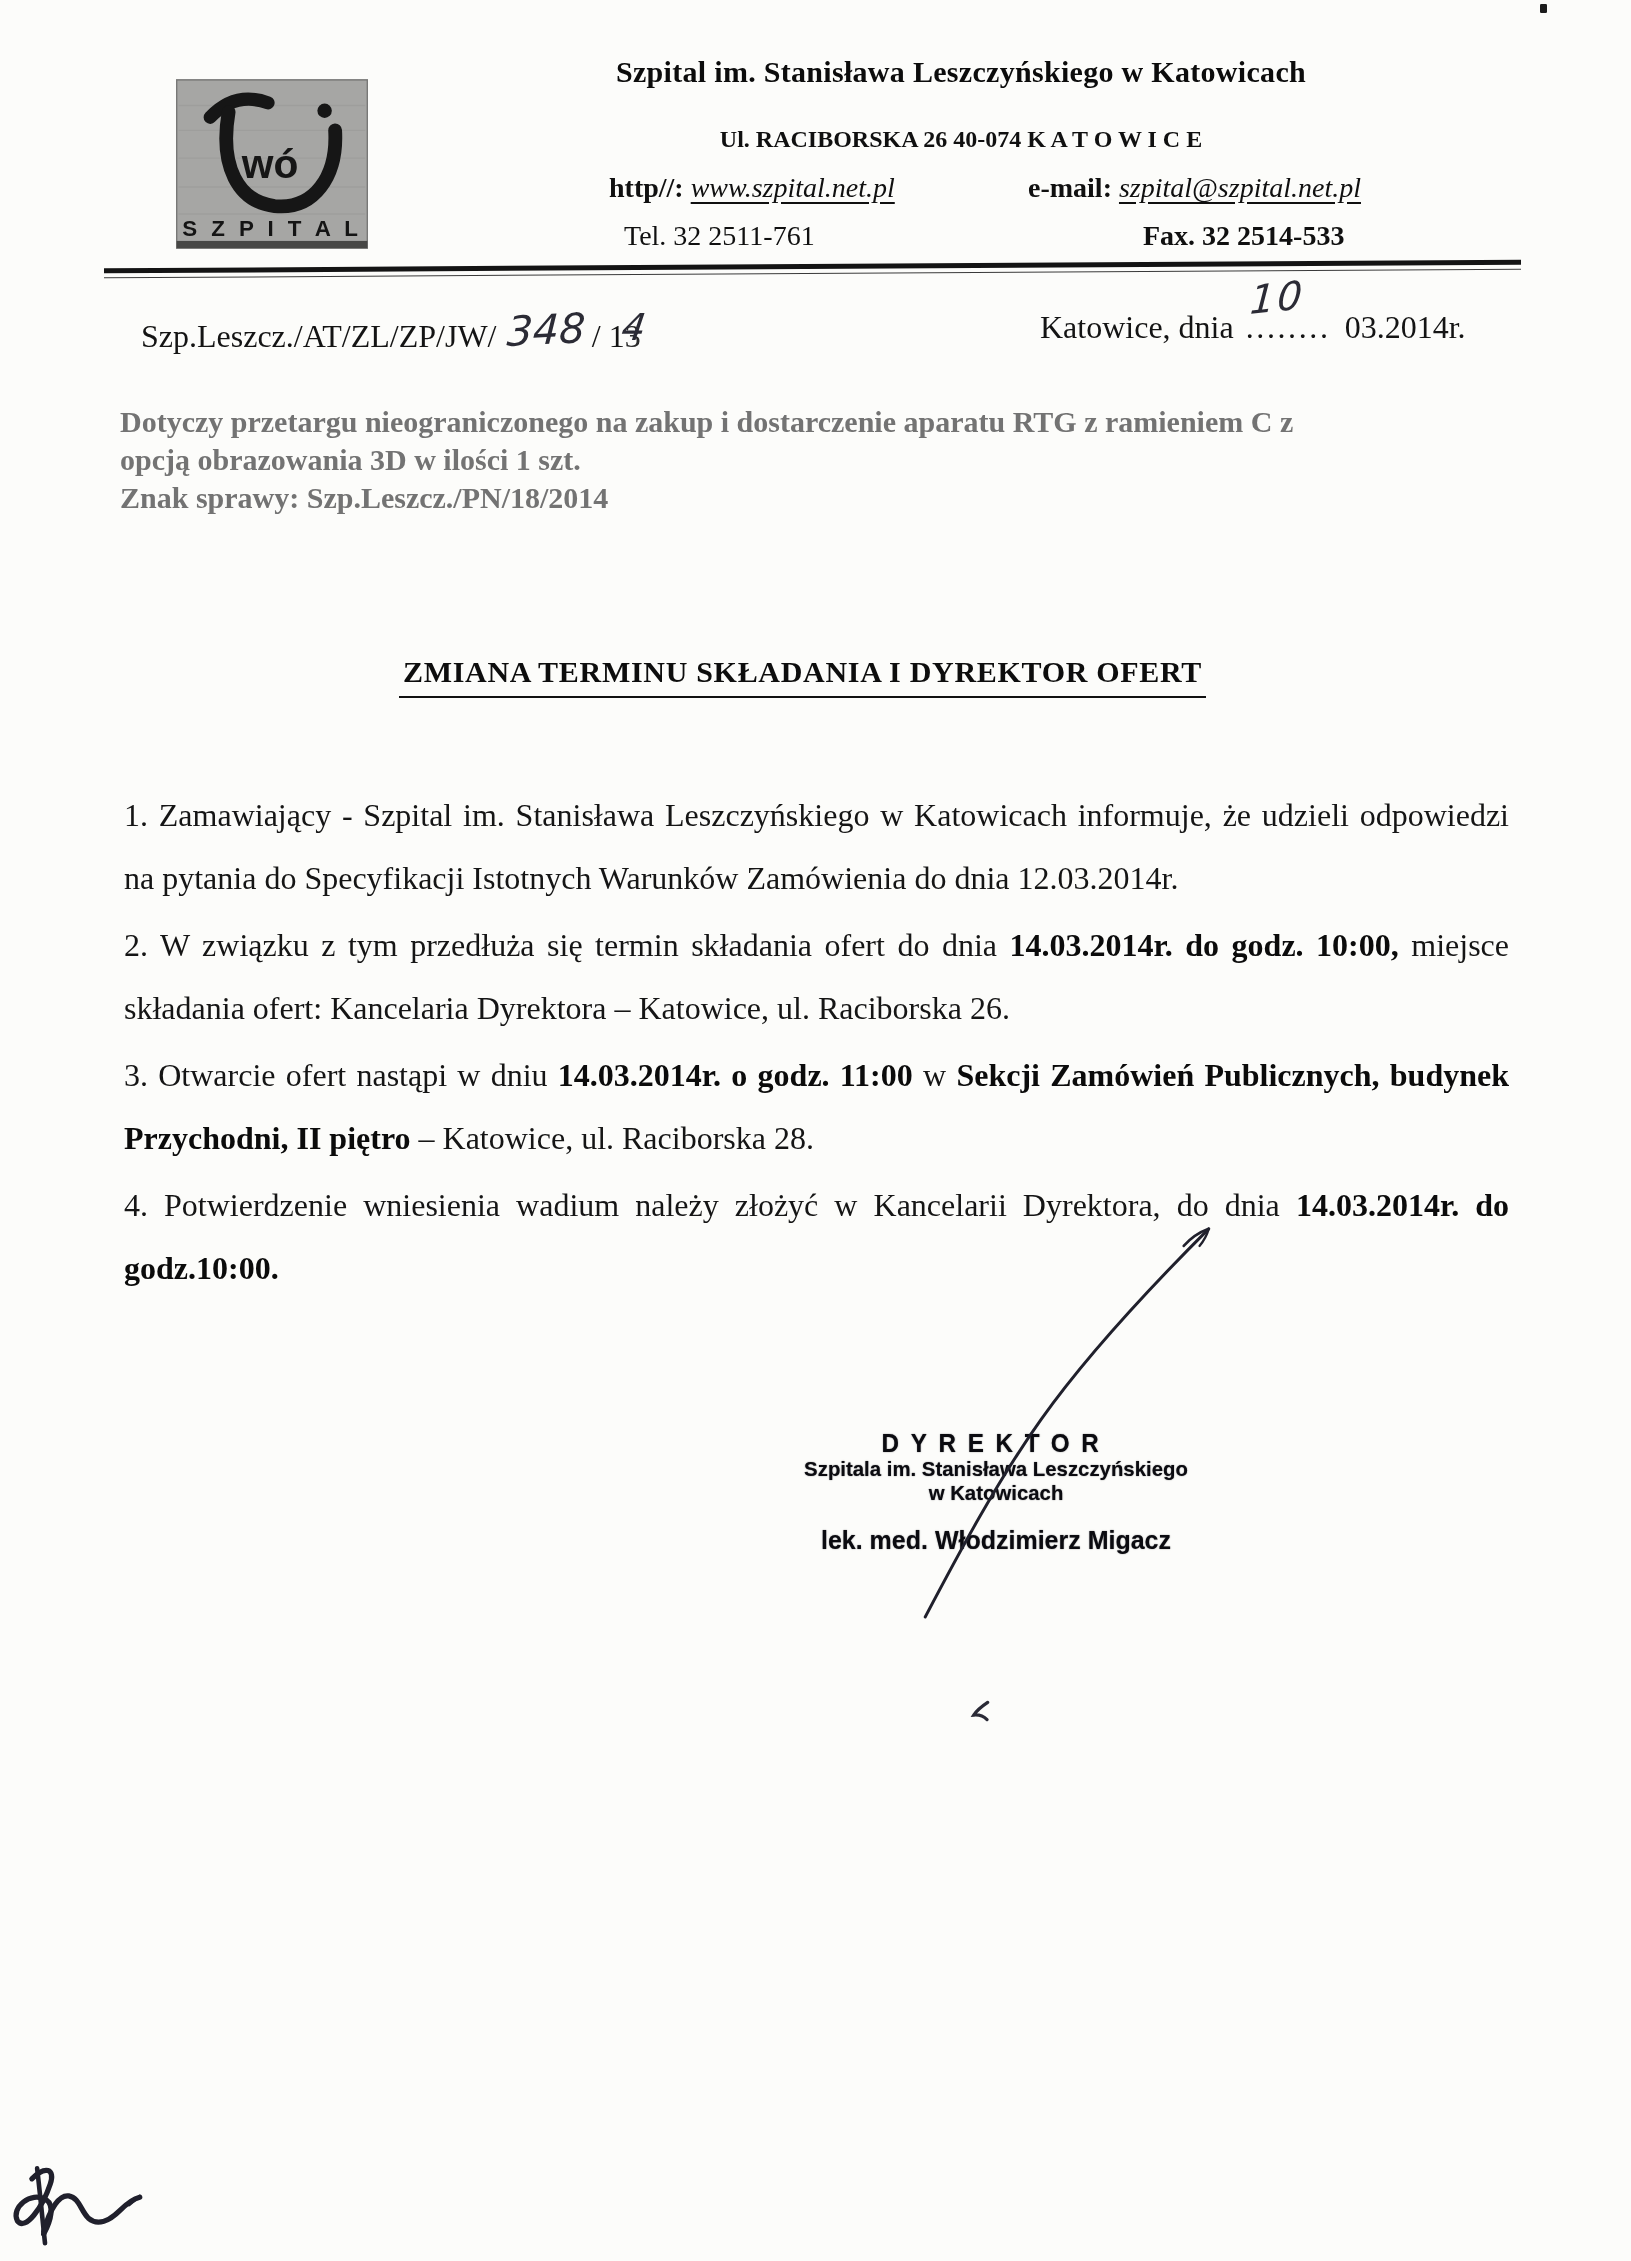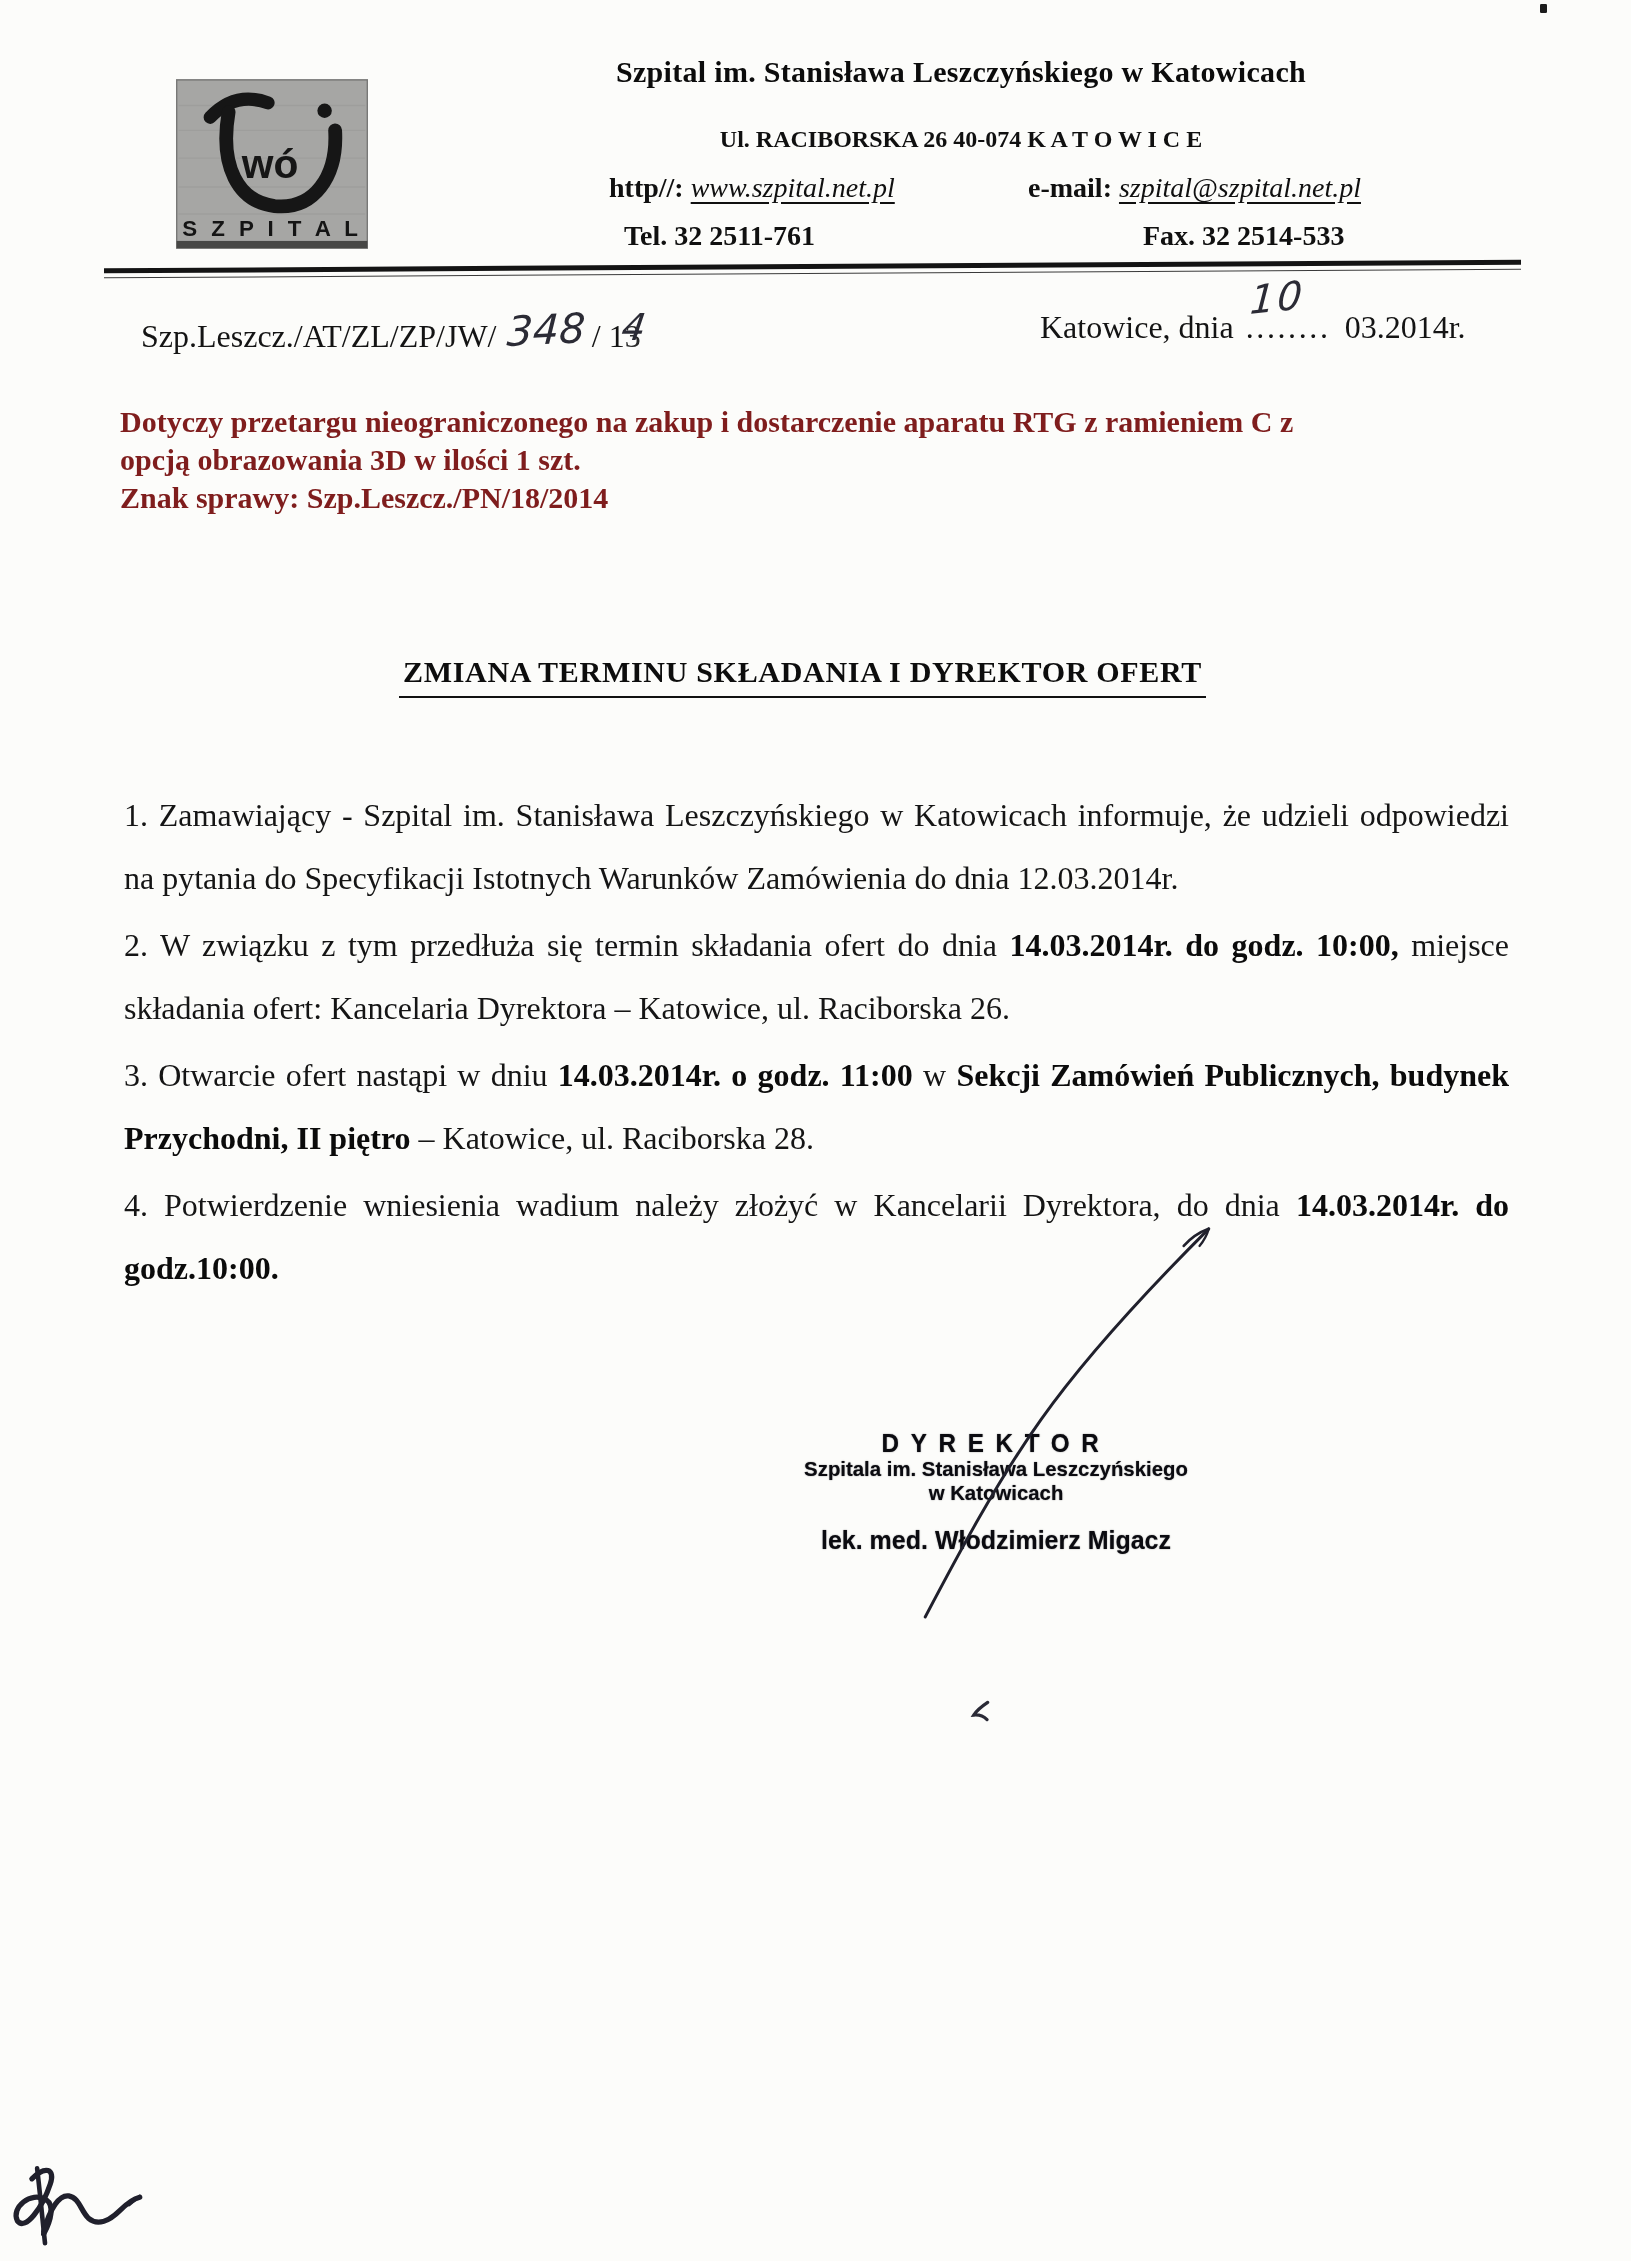--- a/index.html
+++ b/index.html
@@ -20,21 +20,21 @@
   }
   .address-line{
     position:absolute;left:382px;top:126px;width:1158px;
     text-align:center;font-weight:bold;font-size:24px;color:#101010;
   }
   .contact{position:absolute;font-size:28px;color:#101010;white-space:nowrap;}
   .contact .lbl{font-weight:bold;}
   .contact .lnk{font-style:italic;text-decoration:underline;text-underline-offset:4.6px;}
   .www-line{left:609px;top:172px;}
   .email-line{left:1028px;top:172px;}
-  .tel-line{left:624px;top:220px;font-weight:bold;}
+  .tel-line{left:624px;top:220px;font-weight:normal;}
   .fax-line{left:1143px;top:220px;font-weight:bold;}
   .rule-thick{
     position:absolute;left:104px;top:264px;width:1417px;height:5.3px;
     background:#141414;transform:rotate(-0.35deg);
   }
   .rule-thin{
     position:absolute;left:104px;top:273px;width:1417px;height:1.3px;
     background:#3a3a3a;transform:rotate(-0.35deg);
   }
   .corner-dot{position:absolute;left:1540px;top:4px;width:6.6px;height:8.6px;background:#1c1c1c;border-radius:1.3px;}
@@ -55,21 +55,21 @@
   }
   .date-row{
     position:absolute;left:1040px;top:309px;font-size:32px;white-space:nowrap;
     display:flex;align-items:baseline;
   }
   .dots-box{position:relative;display:inline-block;width:99px;text-align:left;letter-spacing:2.6px;}
   .dots-box .hw-day{position:absolute;left:4px;top:-34px;font-size:39px;transform:rotate(-6deg) skewX(-10deg);}
   
   .subject{
     position:absolute;left:120px;top:403px;width:1408px;
-    font-weight:bold;font-size:30px;line-height:38px;color:#7f1d1d;
+    font-weight:bold;font-size:30px;line-height:38px;color:#737373;
   }
   
   .notice-heading-wrap{position:absolute;left:92px;top:655px;width:1421px;text-align:center;}
   .notice-heading{
     display:inline-block;font-weight:bold;font-size:30px;color:#0d0d0d;
     border-bottom:2.6px solid #111;padding:0 4px 6.6px 4px;letter-spacing:0.7px;
   }
   
   .body-text{
     position:absolute;left:120px;top:780px;width:1393px;

